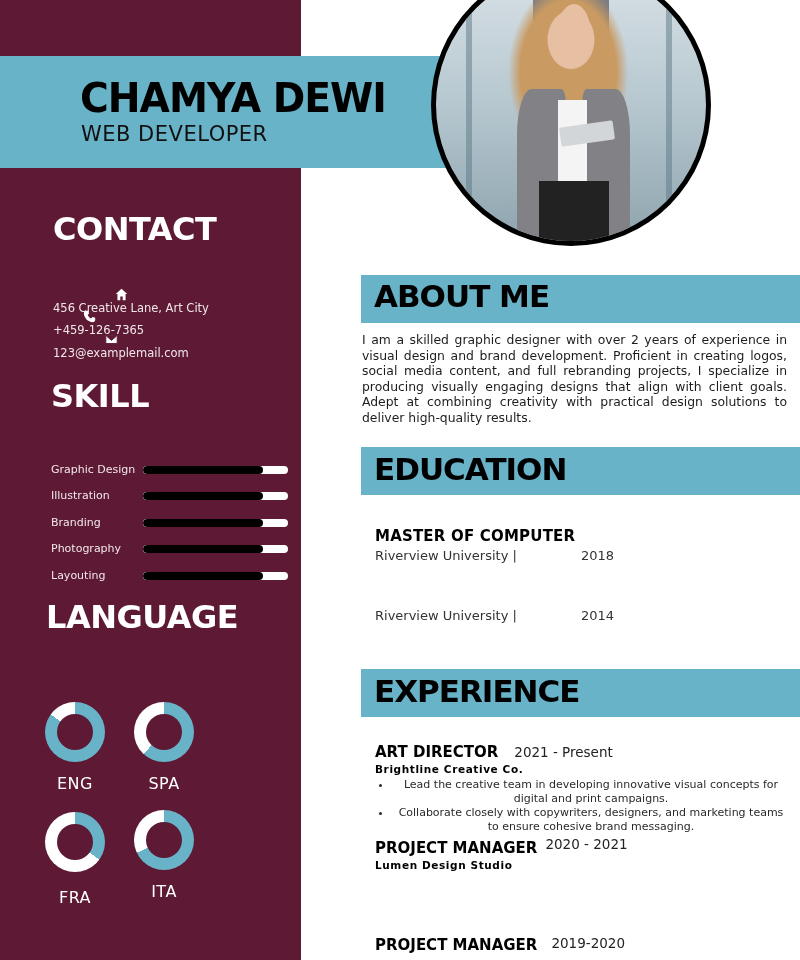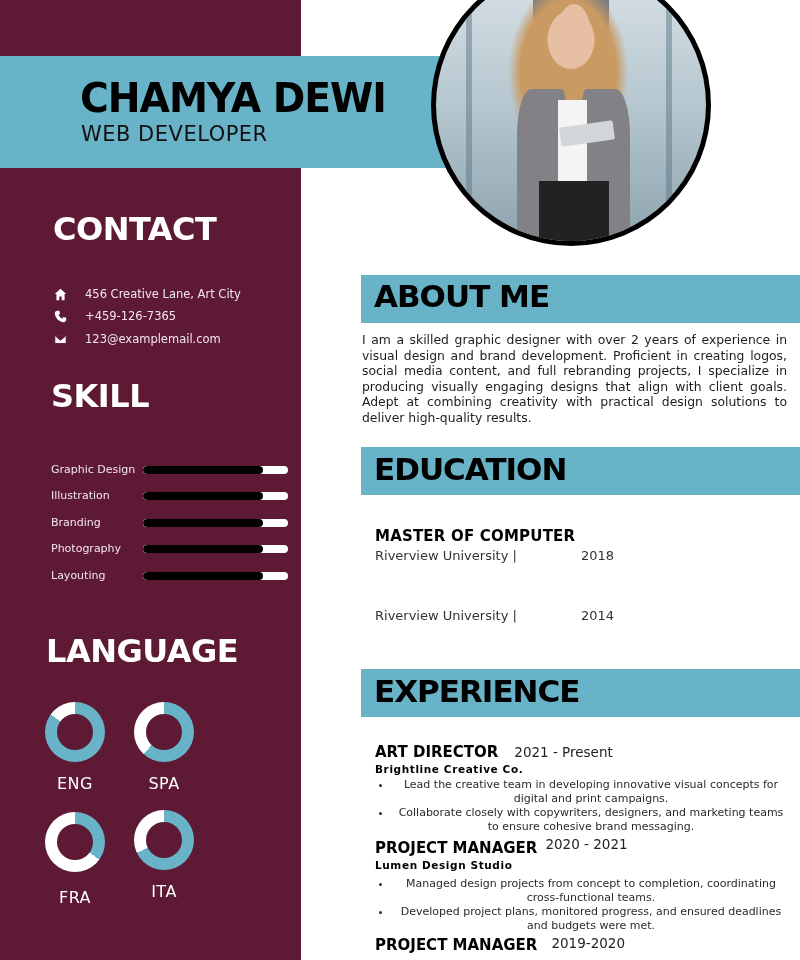--- a/index.html
+++ b/index.html
@@ -23,23 +23,23 @@
   .photo .jacket-l { position: absolute; left: 30%; top: 44%; width: 18%; height: 56%; background: #828286; border-radius: 30% 10% 0 0; }
   .photo .jacket-r { position: absolute; left: 54%; top: 44%; width: 18%; height: 56%; background: #828286; border-radius: 10% 30% 0 0; }
   .photo .skirt { position: absolute; left: 38%; top: 78%; width: 26%; height: 22%; background: #222; }
   .photo .tablet { position: absolute; left: 46%; top: 57%; width: 20%; height: 7%; background: #d3d6d8; transform: rotate(-8deg); border-radius: 2px; }
   .photo .face { position: absolute; left: 45%; top: 13%; width: 12%; height: 19%; background: #e7c0a3; border-radius: 50%; }
   .photo .window-line { position: absolute; top: 0; bottom: 0; width: 6px; background: #5b7785; opacity: 0.5; }
 
   .side-h { position: absolute; color: #fff; font-family: "DejaVu Sans", sans-serif; font-weight: 900; letter-spacing: -0.5px; }
   .h-contact { left: 53px; top: 210px; font-size: 32px; }
   .h-skill { left: 51px; top: 377px; font-size: 32px; }
-  .h-language { left: 46px; top: 632px; font-size: 32px; }
-
-  .contact-row { position: absolute; left: 53px; display: flex; align-items: center; color: #f1e7eb; font-size: 11.5px; }
+  .h-language { left: 46px; top: 598px; font-size: 32px; }
+
+  .contact-row { position: absolute; left: 53px; display: flex; align-items: center; color: #f1e7eb; font-size: 11.5px; flex-direction: column; }
   .contact-row .ic { width: 14px; height: 14px; display: inline-flex; align-items: center; justify-content: center; margin-right: 18px; }
   .contact-row .ic svg { width: 13px; height: 13px; fill: #fff; }
 
   .skill-row { position: absolute; left: 51px; width: 240px; height: 14px; }
   .skill-row .label { position: absolute; left: 0; top: 0; color: #f1e7eb; font-size: 11px; line-height: 14px; }
   .skill-row .track { position: absolute; left: 92px; top: 3px; width: 145px; height: 8px; background: #ffffff; border-radius: 4px; overflow: hidden; }
   .skill-row .fill { position: absolute; left: 0; top: 0; height: 8px; background: #000; border-radius: 4px; }
 
   .lang { position: absolute; width: 64px; text-align: center; }
   .donut { width: 60px; height: 60px; border-radius: 50%; position: relative; margin: 0 auto; }
@@ -207,24 +207,20 @@
     <li>Collaborate closely with copywriters, designers, and marketing teams to ensure cohesive brand messaging.</li>
   </ul>
 </div>
 
 <div class="job" style="top:839px">
   <div class="head">
     <span class="jtitle">PROJECT MANAGER</span>
     <span class="dates" style="margin-left:8px; position:relative; top:-4px">2020 - 2021</span>
   </div>
   <div class="company">Lumen Design Studio</div>
-  <ul style="margin-top:6px">
-    <li>Managed design projects from concept to completion, coordinating cross-functional teams.</li>
-    <li>Developed project plans, monitored progress, and ensured deadlines and budgets were met.</li>
-  </ul>
 </div>
 
 <div class="job" style="top:936px">
   <div class="head">
     <span class="jtitle">PROJECT MANAGER</span>
     <span class="dates" style="margin-left:14px; position:relative; top:-2px">2019-2020</span>
   </div>
 </div>
 
 </body></html>

